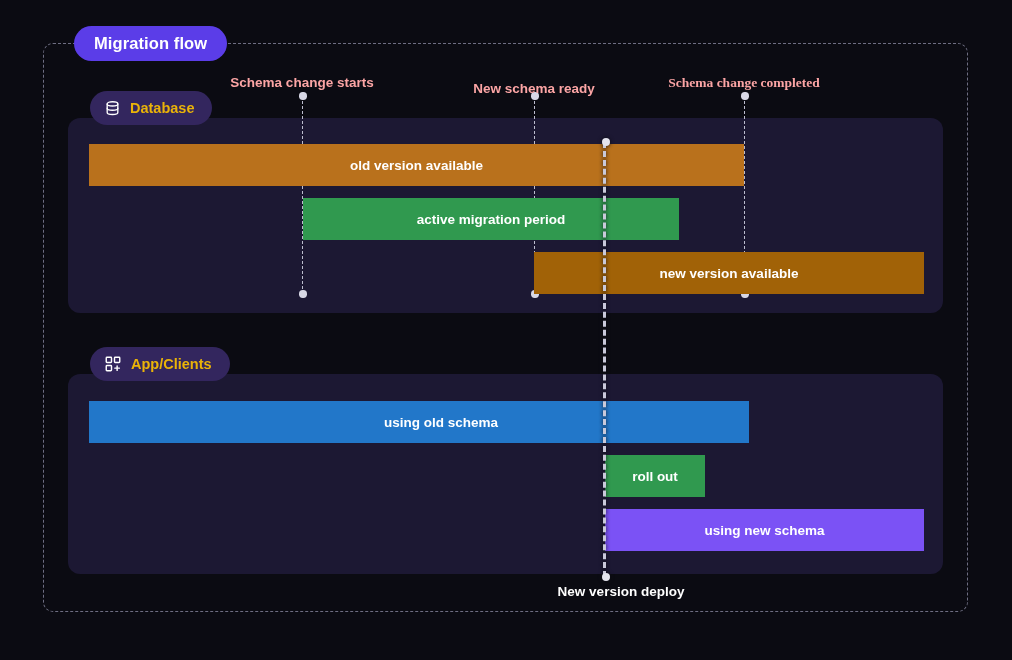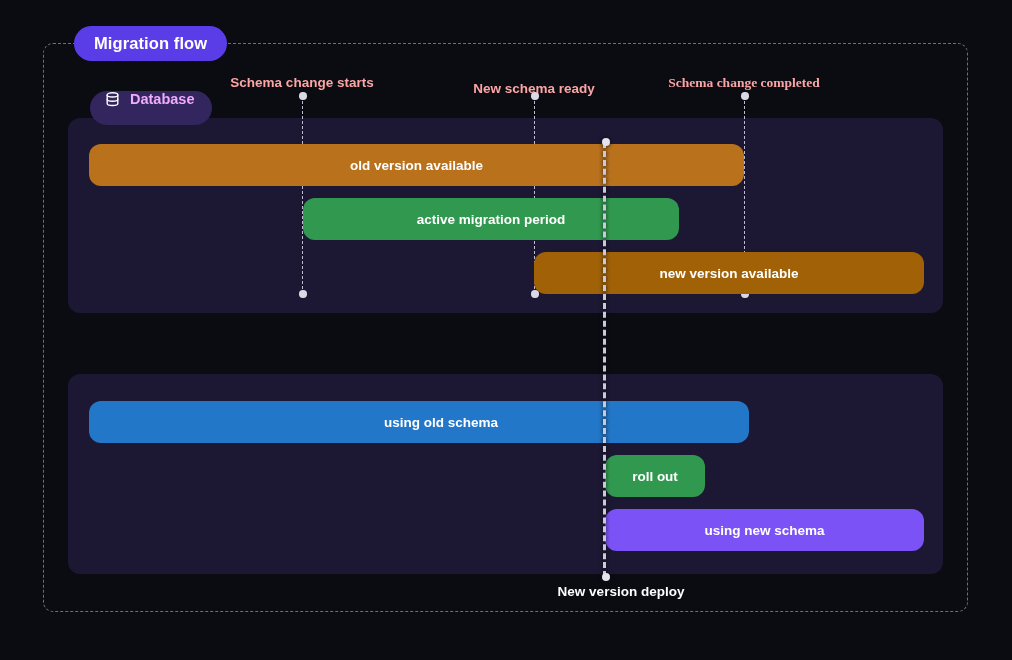--- a/index.html
+++ b/index.html
@@ -60,25 +60,25 @@
   }
   .lane.db   { top: 118px; height: 195px; }
   .lane.app  { top: 374px; height: 200px; }
 
   
   .lane-badge {
     position: absolute;
     height: 34px;
     padding: 0 18px 0 14px;
     display: flex;
-    align-items: flex-start;
+    align-items: center;
     gap: 9px;
     background: #33265E;
     border-radius: 17px;
-    color: #f0abfc;
+    color: #eab308;
     font-size: 14.5px;
     font-weight: 700;
     white-space: nowrap;
     z-index: 6;
   }
   .lane-badge.db  { left: 90px; top: 91px; }
   .lane-badge.app { left: 90px; top: 347px; }
   .lane-badge svg { display: block; }
 
   
@@ -135,21 +135,21 @@
     font-weight: 700;
     white-space: nowrap;
     z-index: 9;
     padding-left: 36px;
   }
 
   
   .bar {
     position: absolute;
     height: 42px;
-    border-radius: 12px;
+    border-radius: 0;
     display: flex;
     align-items: center;
     justify-content: center;
     color: #FFFFFF;
     font-size: 13.5px;
     font-weight: 700;
     white-space: nowrap;
     z-index: 5;
   }
 </style>
@@ -171,20 +171,31 @@
     <span>
       <svg width="17" height="17" viewBox="0 0 24 24" fill="none" stroke="#FFFFFF" stroke-width="1.9" stroke-linecap="round" stroke-linejoin="round">
         <ellipse cx="12" cy="5.5" rx="7.5" ry="3"></ellipse>
         <path d="M4.5 5.5v12c0 1.66 3.36 3 7.5 3s7.5-1.34 7.5-3v-12"></path>
         <path d="M4.5 11.5c0 1.66 3.36 3 7.5 3s7.5-1.34 7.5-3"></path>
       </svg>
     </span>
     <span>Database</span>
   </div>
 
+  <div class="lane-badge app">
+    <span>
+      <svg width="18" height="18" viewBox="0 0 24 24" fill="none" stroke="#FFFFFF" stroke-width="1.9" stroke-linecap="round" stroke-linejoin="round">
+        <rect x="3" y="3" width="7" height="7" rx="1"></rect>
+        <rect x="14" y="3" width="7" height="7" rx="1"></rect>
+        <rect x="3" y="14" width="7" height="7" rx="1"></rect>
+        <path d="M17.5 14.5v6M14.5 17.5h6"></path>
+      </svg>
+    </span>
+    <span>App/Clients</span>
+  </div>
 
   <div id="dynamic-layer">
       <div class="marker" style="left: 302px; top: 96px; height: 198px;">
         <span class="dot top"></span>
         <span class="dot bot"></span>
       </div>
       <div class="marker-label" style="left: 302px; top: 75px;">Schema change starts</div>
       <div class="marker" style="left: 534px; top: 96px; height: 198px;">
         <span class="dot top"></span>
         <span class="dot bot"></span>

